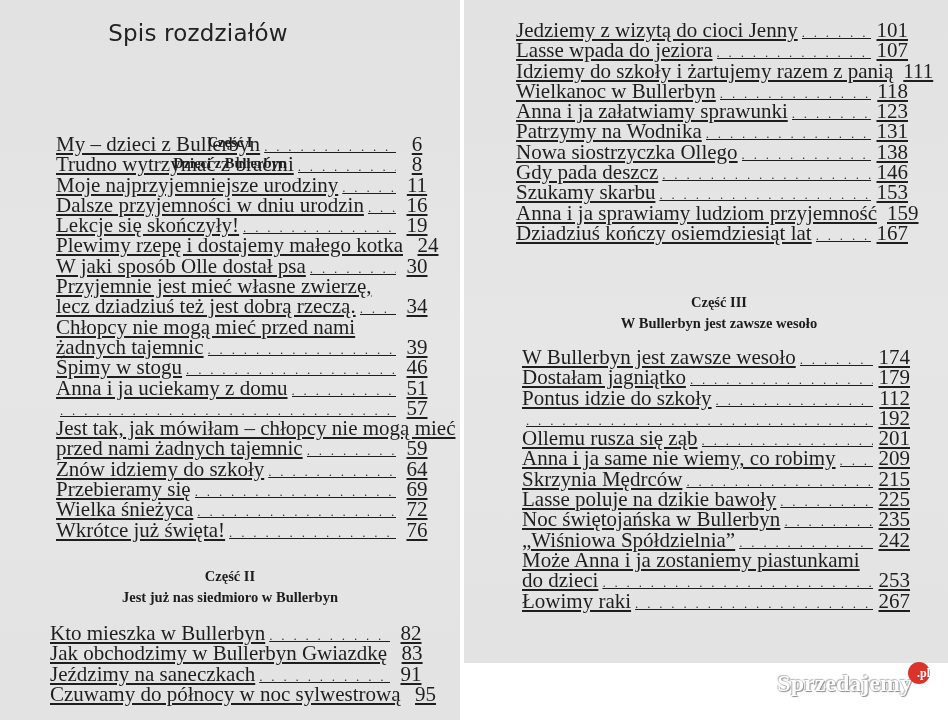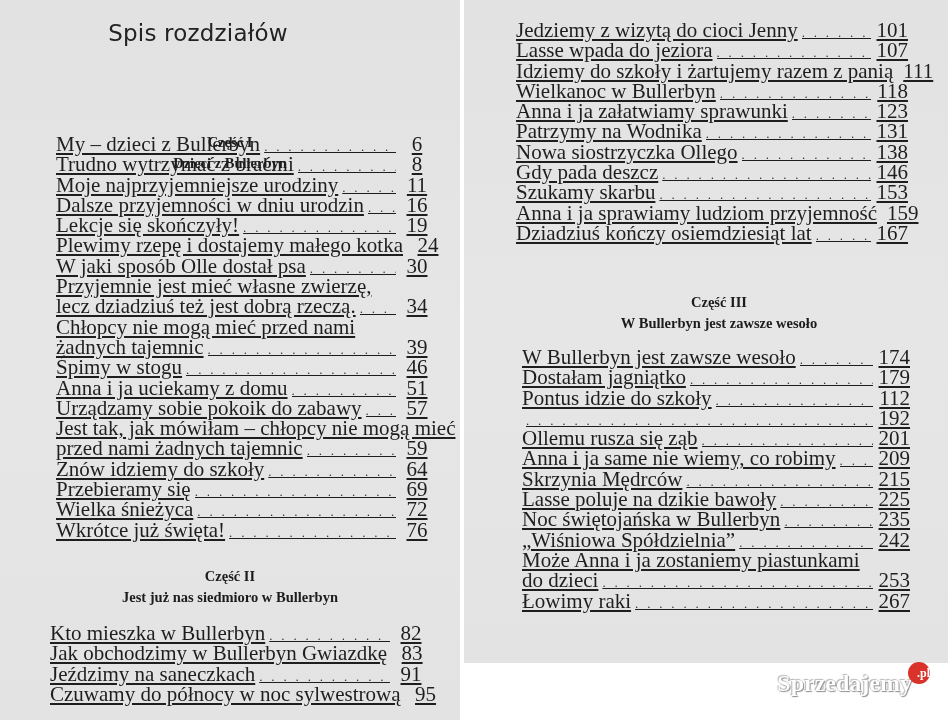--- a/index.html
+++ b/index.html
@@ -122,21 +122,20 @@
         <span class="entry-title">Śpimy w stogu</span>
         <span class="dots"></span>
         <span class="page-num">46</span>
       </div>
       <div class="toc-entry">
         <span class="entry-title">Anna i ja uciekamy z domu</span>
         <span class="dots"></span>
         <span class="page-num">51</span>
       </div>
       <div class="toc-entry">
-        <span class="entry-title">Urządzamy sobie pokoik do zabawy</span>
         <span class="dots"></span>
         <span class="page-num">57</span>
       </div>
       <div class="toc-entry first-line">
         <span class="entry-title">Jest tak, jak mówiłam – chłopcy nie mogą mieć</span>
       </div>
       <div class="toc-entry">
         <span class="entry-title">przed nami żadnych tajemnic</span>
         <span class="dots"></span>
         <span class="page-num">59</span>

